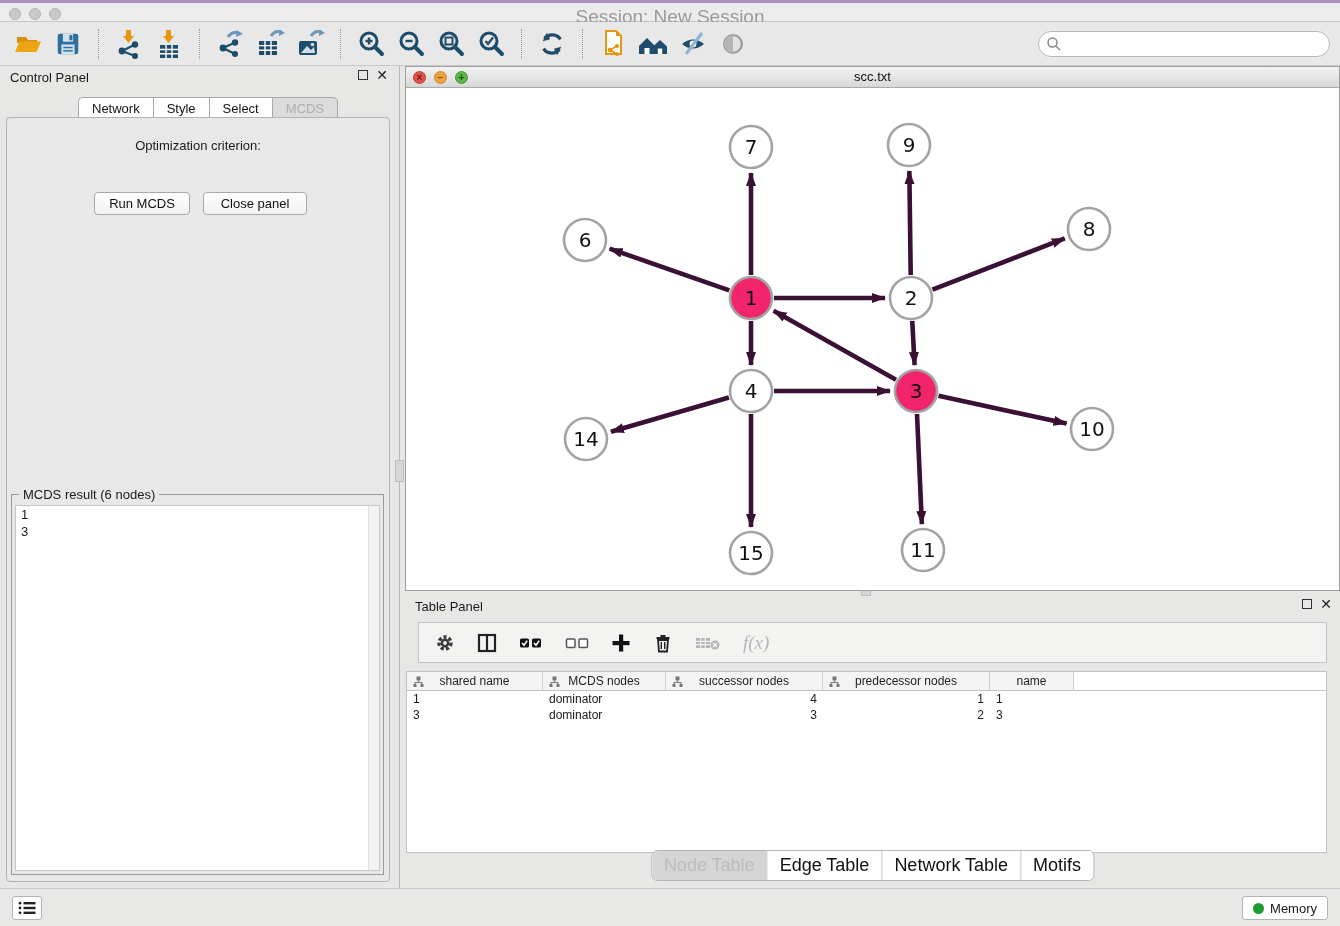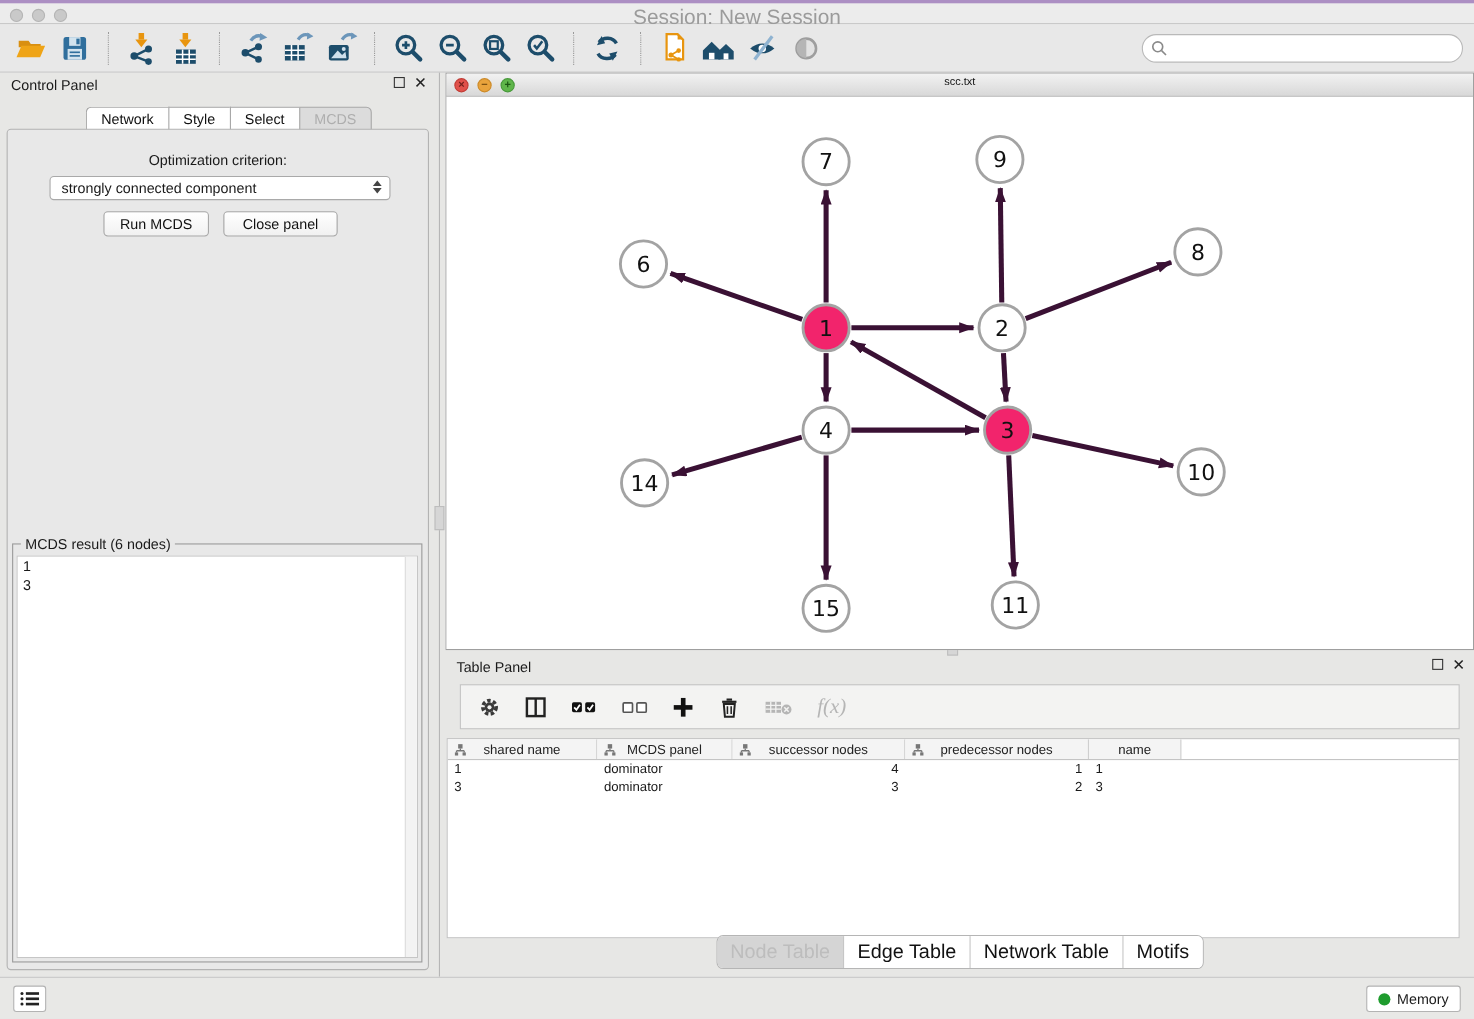--- a/index.html
+++ b/index.html
@@ -70,21 +70,21 @@
   .v-grip { position:absolute; left:395px; top:460px; width:9px; height:22px;
     background:#d6d6d6; border:1px solid #bdbdbd; }
   .h-grip { position:absolute; left:861px; top:589px; width:10px; height:7px;
     background:#d6d6d6; border:1px solid #bdbdbd; }
   
   .net-win { position:absolute; left:405px; top:66px; width:935px; height:525px;
     border:1px solid #9f9f9f; background:#fff; }
   .net-title { position:relative; height:21px; background:linear-gradient(#f2f2f2,#d8d8d8);
     border-bottom:1px solid #aaa; }
   .net-title-text { position:absolute; left:0; right:0; top:2px; text-align:center;
-    font-size:10px; color:#111; }
+    font-size:13px; color:#111; }
   .mac-light { position:absolute; top:4px; width:13px; height:13px; border-radius:50%;
     font-size:10px; line-height:12px; text-align:center; font-weight:bold; }
   .light-red    { left:7px;  background:#e0514b; border:1px solid #c23b35; color:#73201c; }
   .light-yellow { left:28px; background:#e9a33c; border:1px solid #cc8a29; color:#7d5112; }
   .light-green  { left:49px; background:#5fb54a; border:1px solid #47993a; color:#1d5813; }
   .net-canvas { position:absolute; left:0; top:21px; right:0; bottom:0; background:#fff; overflow:hidden; }
   
   .table-panel { position:absolute; left:405px; top:595px; width:935px; height:293px; }
   .tp-toolbar { position:absolute; left:13px; right:13px; top:27px; height:41px;
     border:1px solid #c2c2c2; background:#f3f3f2; display:flex; align-items:center;
@@ -275,27 +275,20 @@
     <span class="close-ico">✕</span>
   </div>
   <div class="cp-tabs" id="cp-tabs">
       <span class="cp-tab">Network</span>
       <span class="cp-tab">Style</span>
       <span class="cp-tab">Select</span>
       <span class="cp-tab selected">MCDS</span>
     </div>
   <div class="cp-box">
     <div class="opt-label">Optimization criterion:</div>
-    <div class="criterion">
-      <span>strongly connected component</span>
-      <span class="updown">
-          <i class="up"></i>
-          <i class="dn"></i>
-        </span>
-    </div>
     <button class="mac-btn btn-run">Run MCDS</button>
     <button class="mac-btn btn-close">Close panel</button>
     <div class="result-box">
       <div class="result-legend">MCDS result (6 nodes)</div>
       <div class="result-inner" id="result-lines">
           <div class="result-line">1</div>
           <div class="result-line">3</div>
         </div>
       <div class="result-scroll" style="position:absolute;right:4px;top:11px;bottom:4px;"></div>
     </div>
@@ -414,21 +407,21 @@
           </svg>
           <span>shared name</span>
         </div>
         <div class="tp-hcell" style="width: 123px;">
           <svg width="11" height="11" viewBox="0 0 11 11">
             <rect x="3.5" y="0.5" width="4" height="4" fill="#777"></rect>
             <path d="M5.5 4.5 v2 M2 6.5 h7 M2 6.5 v1.5 M9 6.5 v1.5" stroke="#777" stroke-width="1.2" fill="none"></path>
             <rect x="0.5" y="8" width="3" height="3" fill="#777"></rect>
             <rect x="7.5" y="8" width="3" height="3" fill="#777"></rect>
           </svg>
-          <span>MCDS panel</span>
+          <span>MCDS nodes</span>
         </div>
         <div class="tp-hcell" style="width: 157px;">
           <svg width="11" height="11" viewBox="0 0 11 11">
             <rect x="3.5" y="0.5" width="4" height="4" fill="#777"></rect>
             <path d="M5.5 4.5 v2 M2 6.5 h7 M2 6.5 v1.5 M9 6.5 v1.5" stroke="#777" stroke-width="1.2" fill="none"></path>
             <rect x="0.5" y="8" width="3" height="3" fill="#777"></rect>
             <rect x="7.5" y="8" width="3" height="3" fill="#777"></rect>
           </svg>
           <span>successor nodes</span>
         </div>

